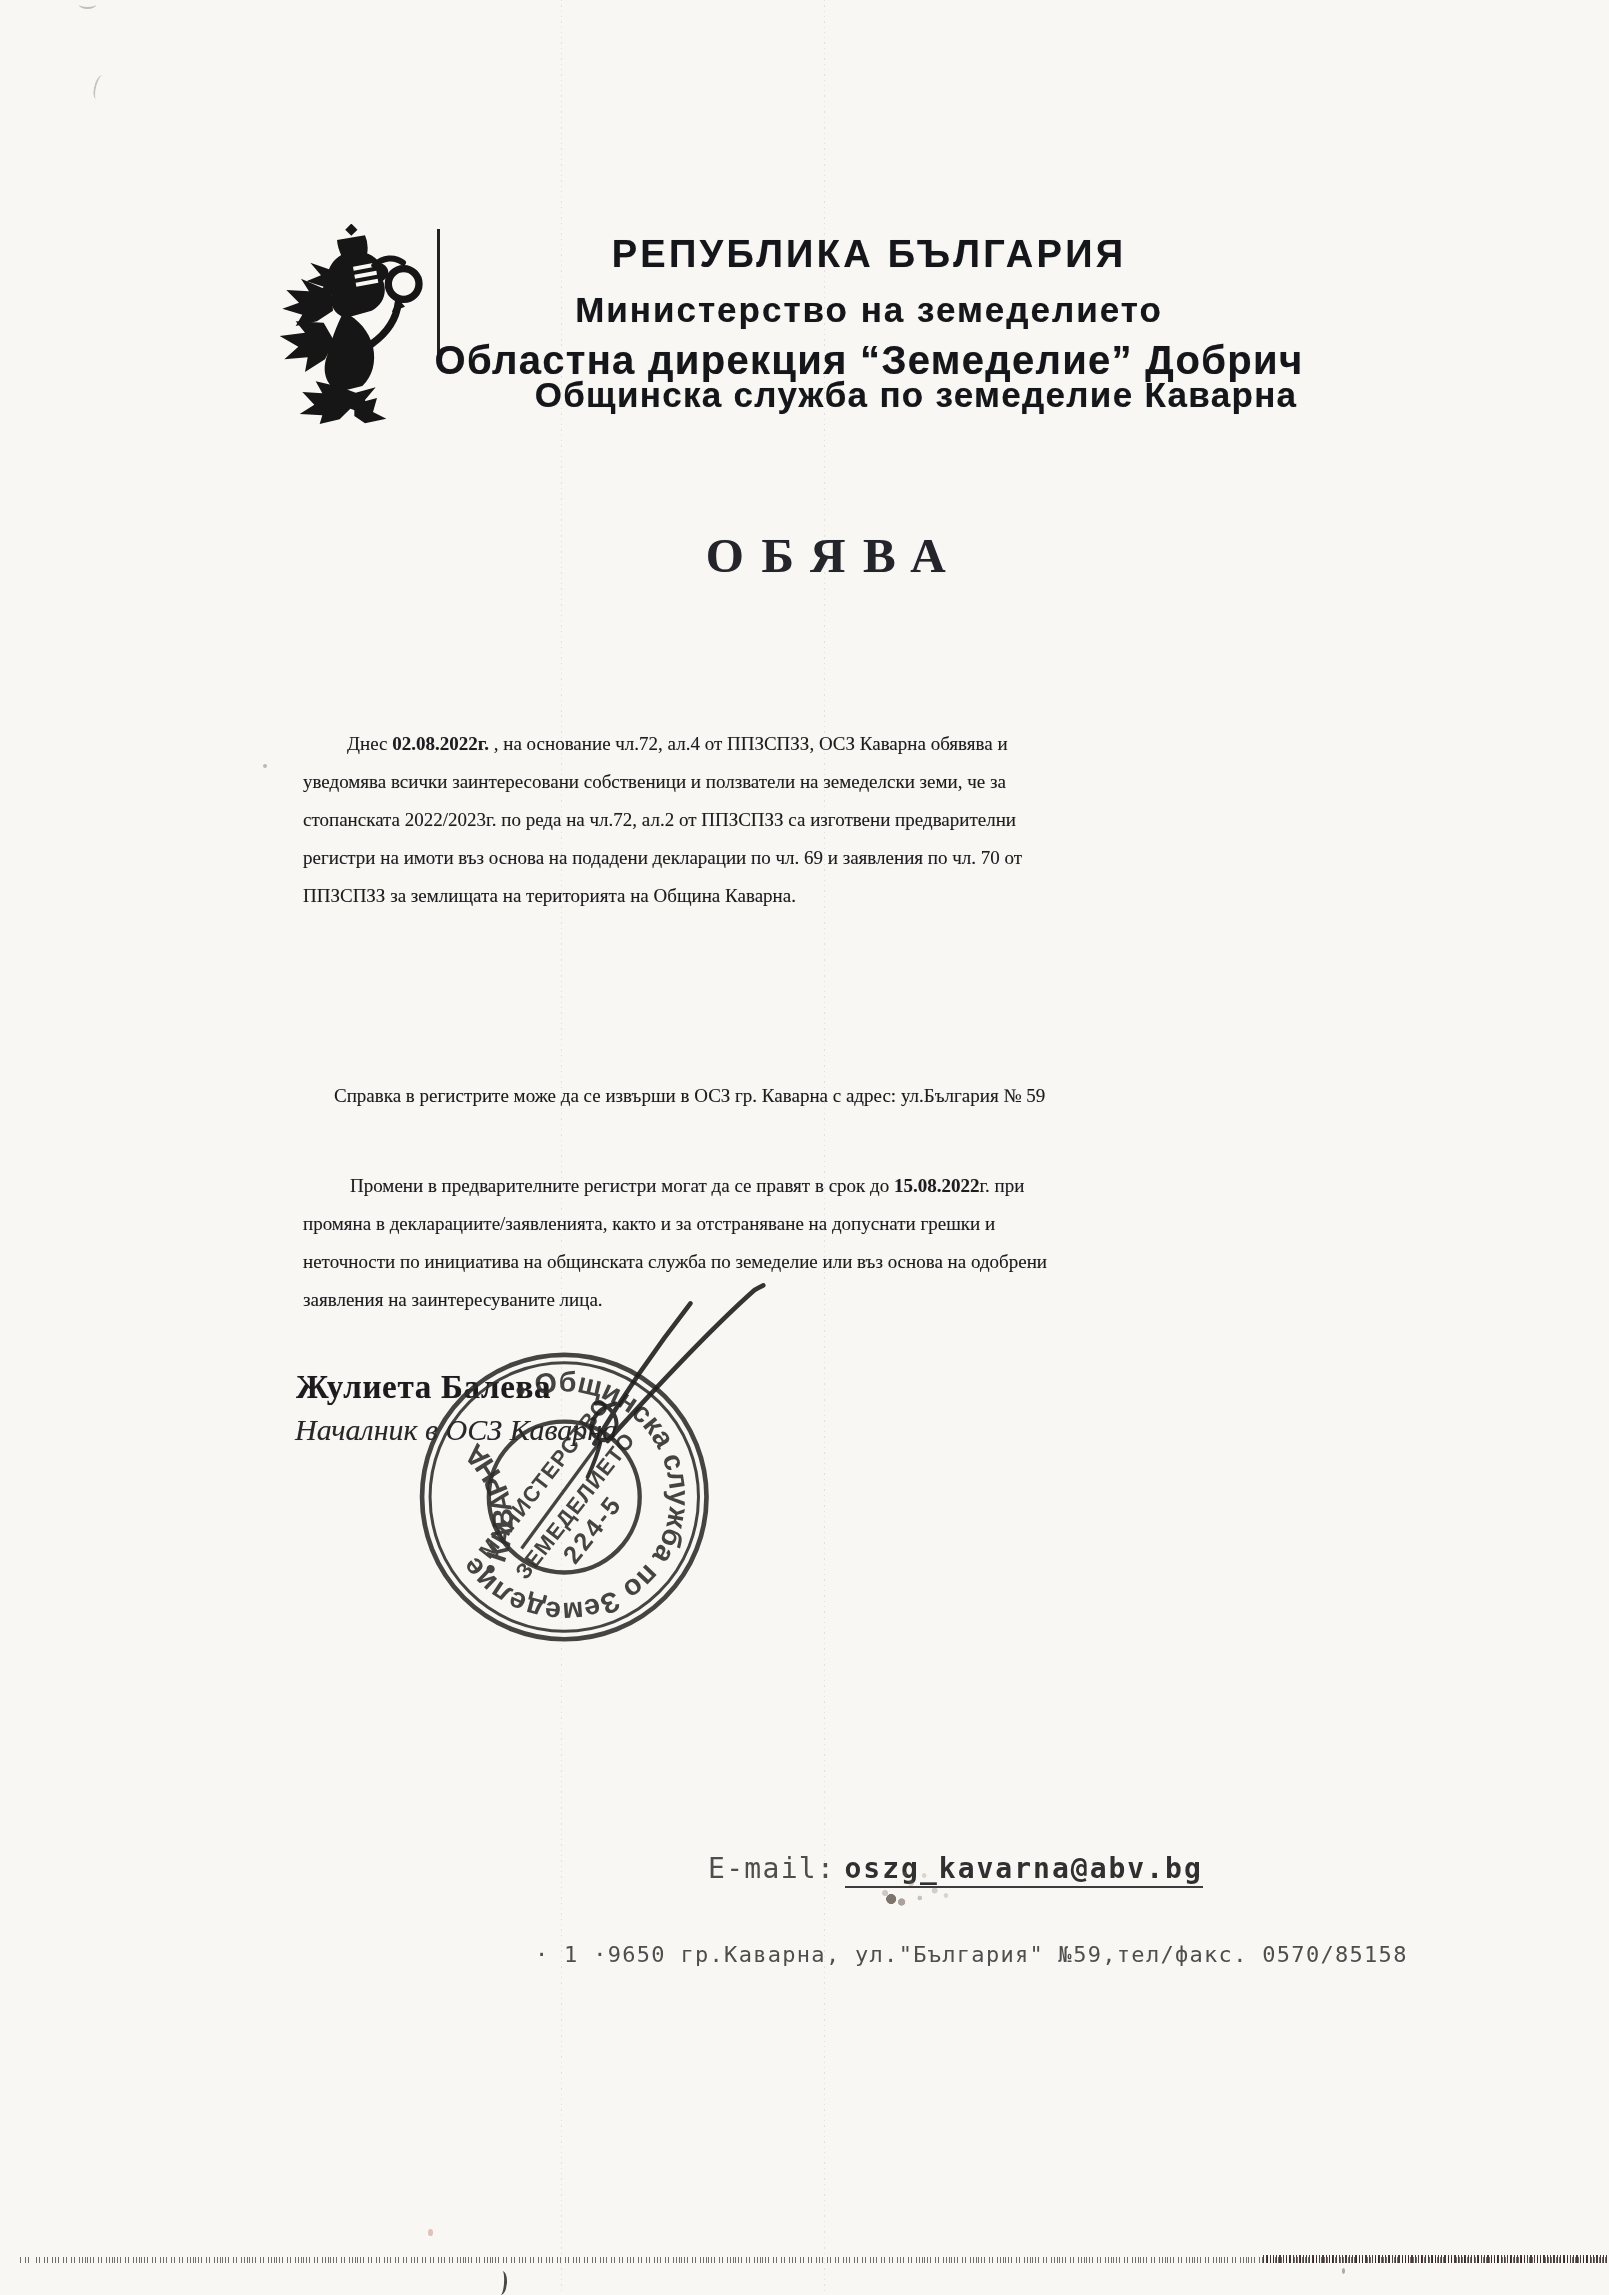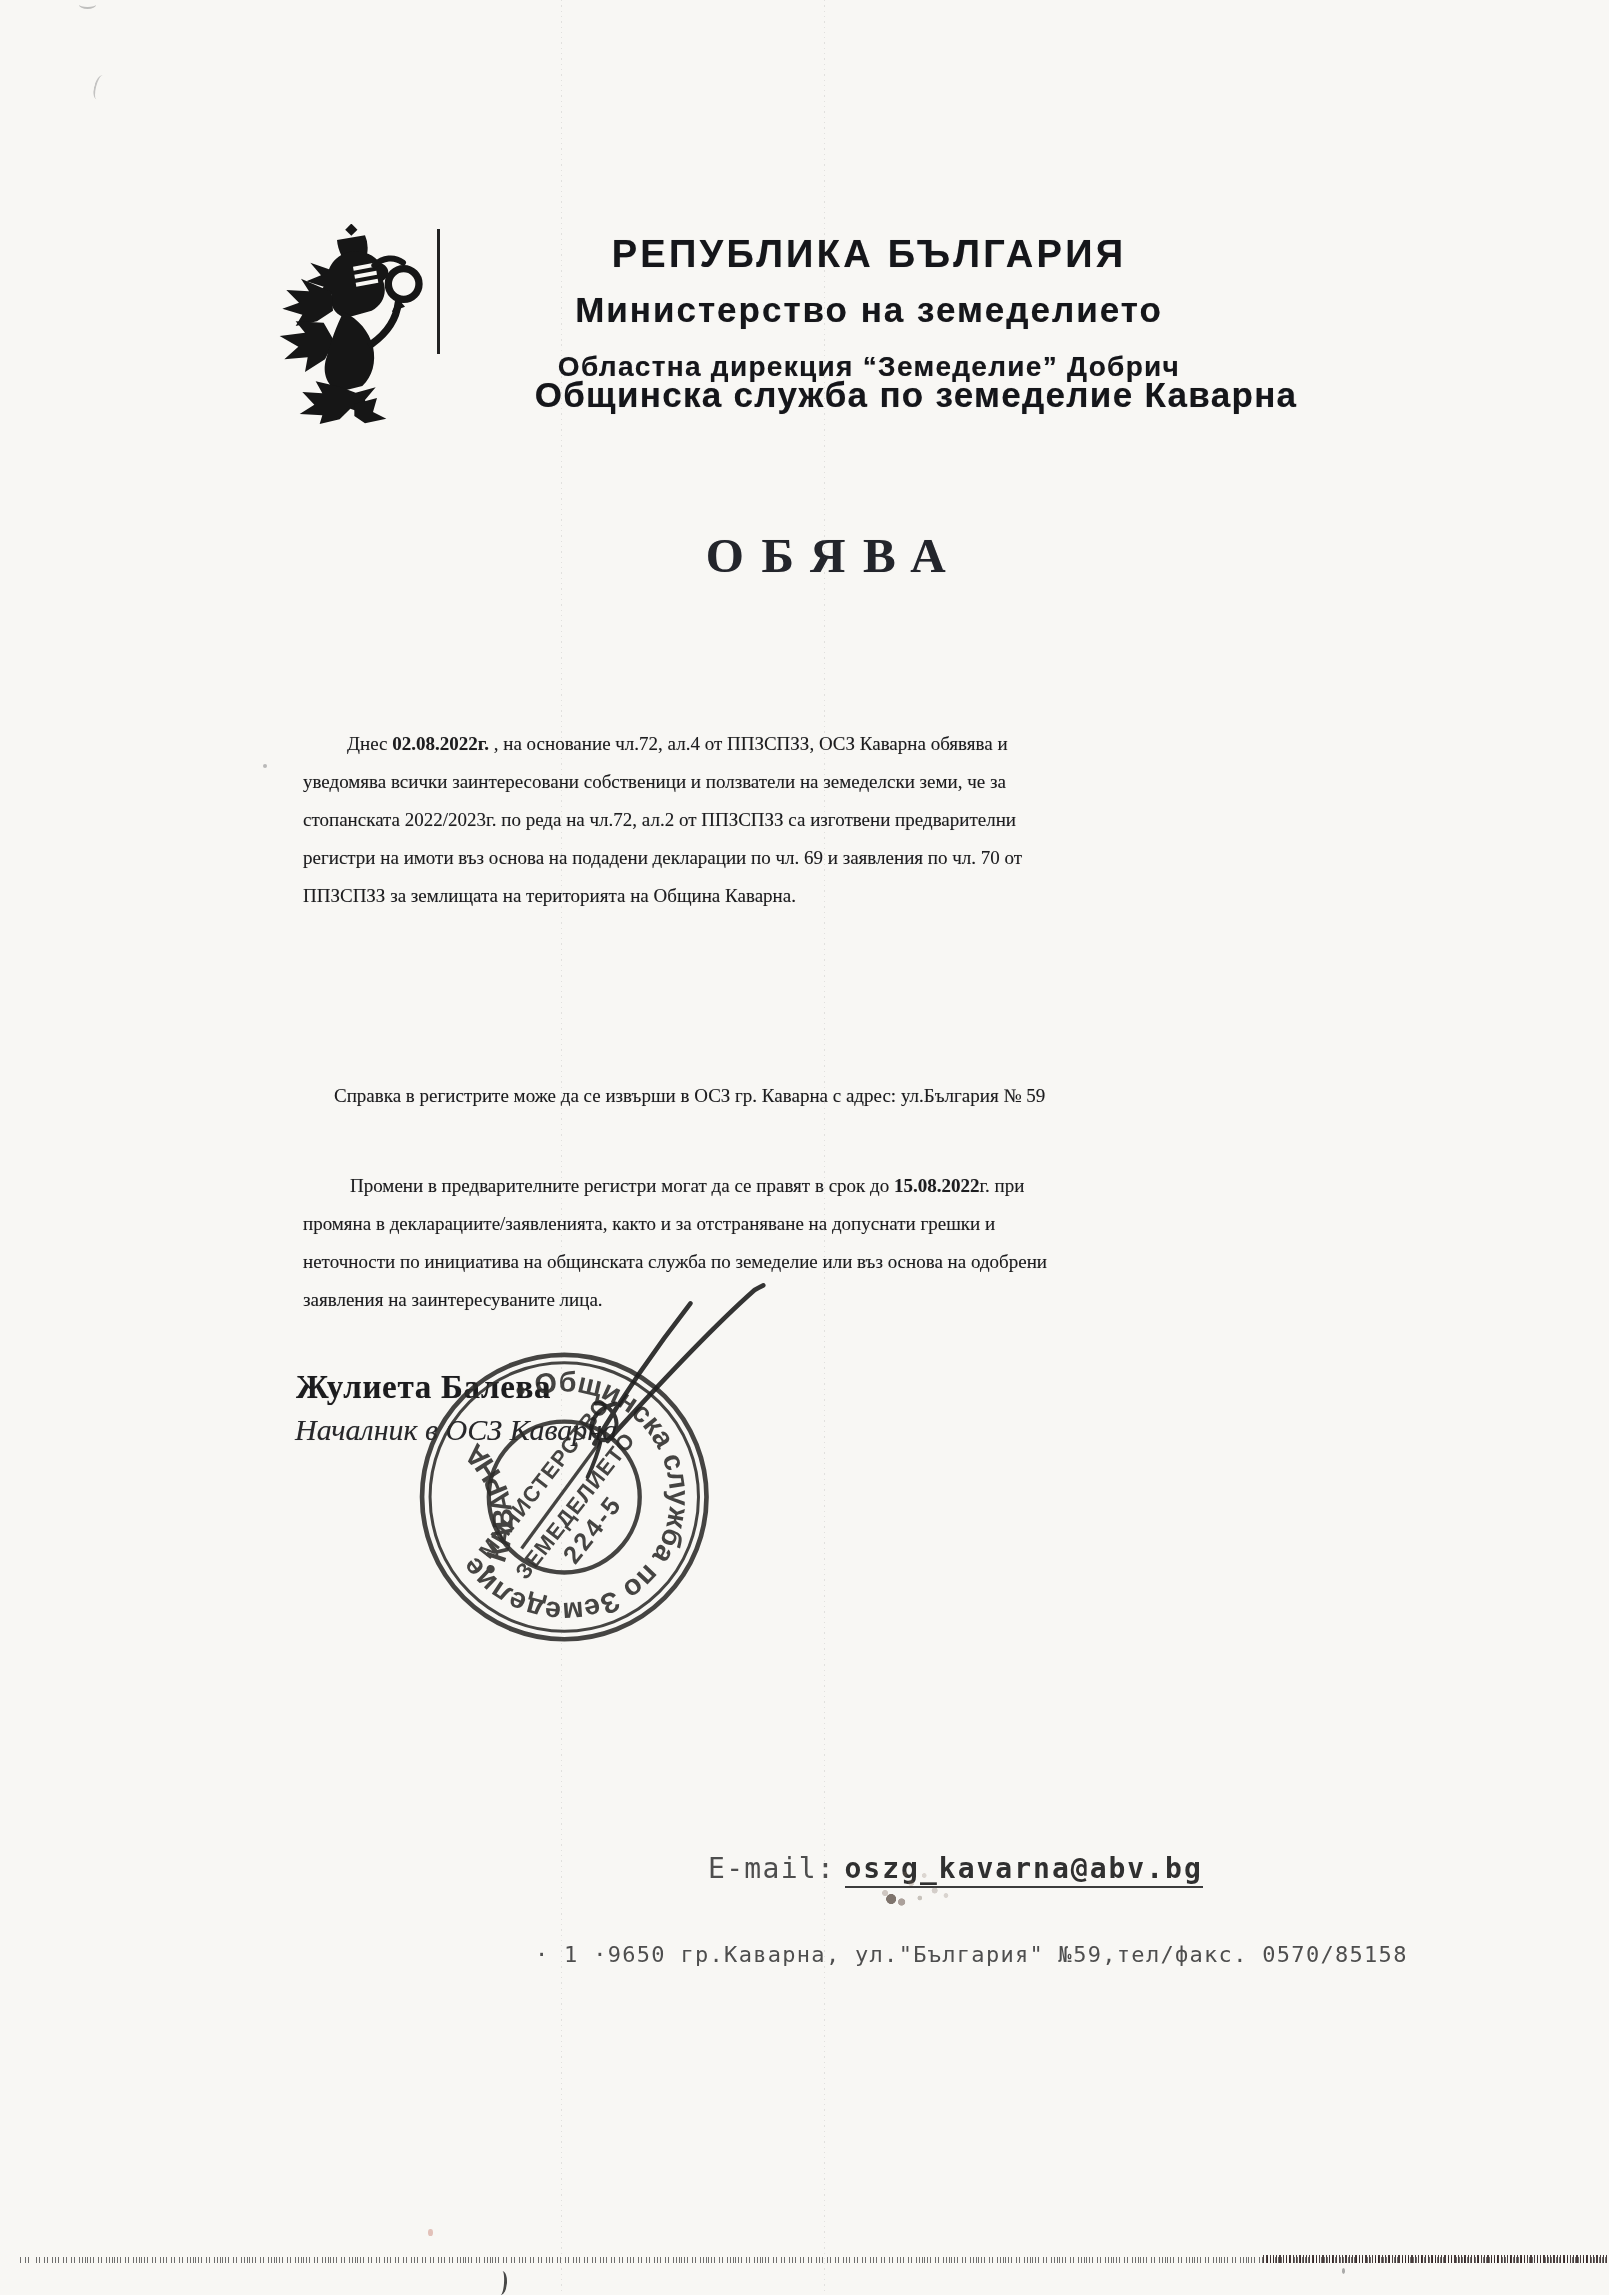--- a/index.html
+++ b/index.html
@@ -16,21 +16,21 @@
     margin-left: 20px;
   }
   
   .emblem{position:absolute;left:254px;top:224px;width:154px;height:200px;}
   .hsep{position:absolute;left:417px;top:229px;width:2.7px;height:125px;background:#222;}
   .hdr{position:absolute;left:381px;width:936px;text-align:center;
        font-family:"Liberation Sans", sans-serif;font-weight:700;color:#15161a;
        text-shadow:0 0 0.7px rgba(10,10,20,.45);white-space:nowrap;}
   .hdr.country{top:233px;font-size:38px;letter-spacing:3.3px;}
   .hdr.ministry{top:290px;font-size:35px;letter-spacing:2px;}
-  .hdr.directorate{top:351px;font-size:28px;letter-spacing:1.3px;}
+  .hdr.directorate{top:338px;font-size:40px;letter-spacing:1.3px;}
   .hdr.service{top:375px;font-size:35px;letter-spacing:1.3px;padding-left:47px;}
   
   .doc-title{position:absolute;left:18px;top:527px;width:1593px;text-align:center;
       font-family:"Liberation Serif", serif;font-weight:700;font-size:49px;
       letter-spacing:.36em;color:#23252b;text-shadow:0 0 0.7px rgba(20,20,40,.4);}
   
   .para{position:absolute;left:283px;width:1203px;
       font-size:19px;line-height:38px;color:#1d1d1f;white-space:pre-line;
       text-shadow:0 0 0.7px rgba(25,25,30,.35);}
   .para .b{font-weight:700;}

